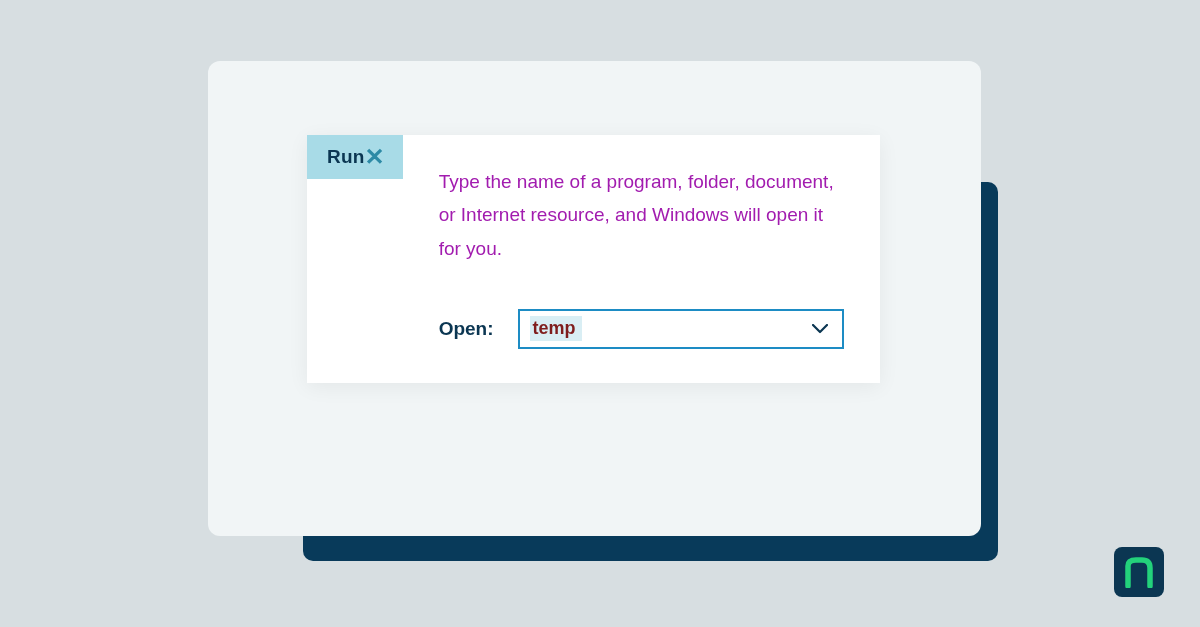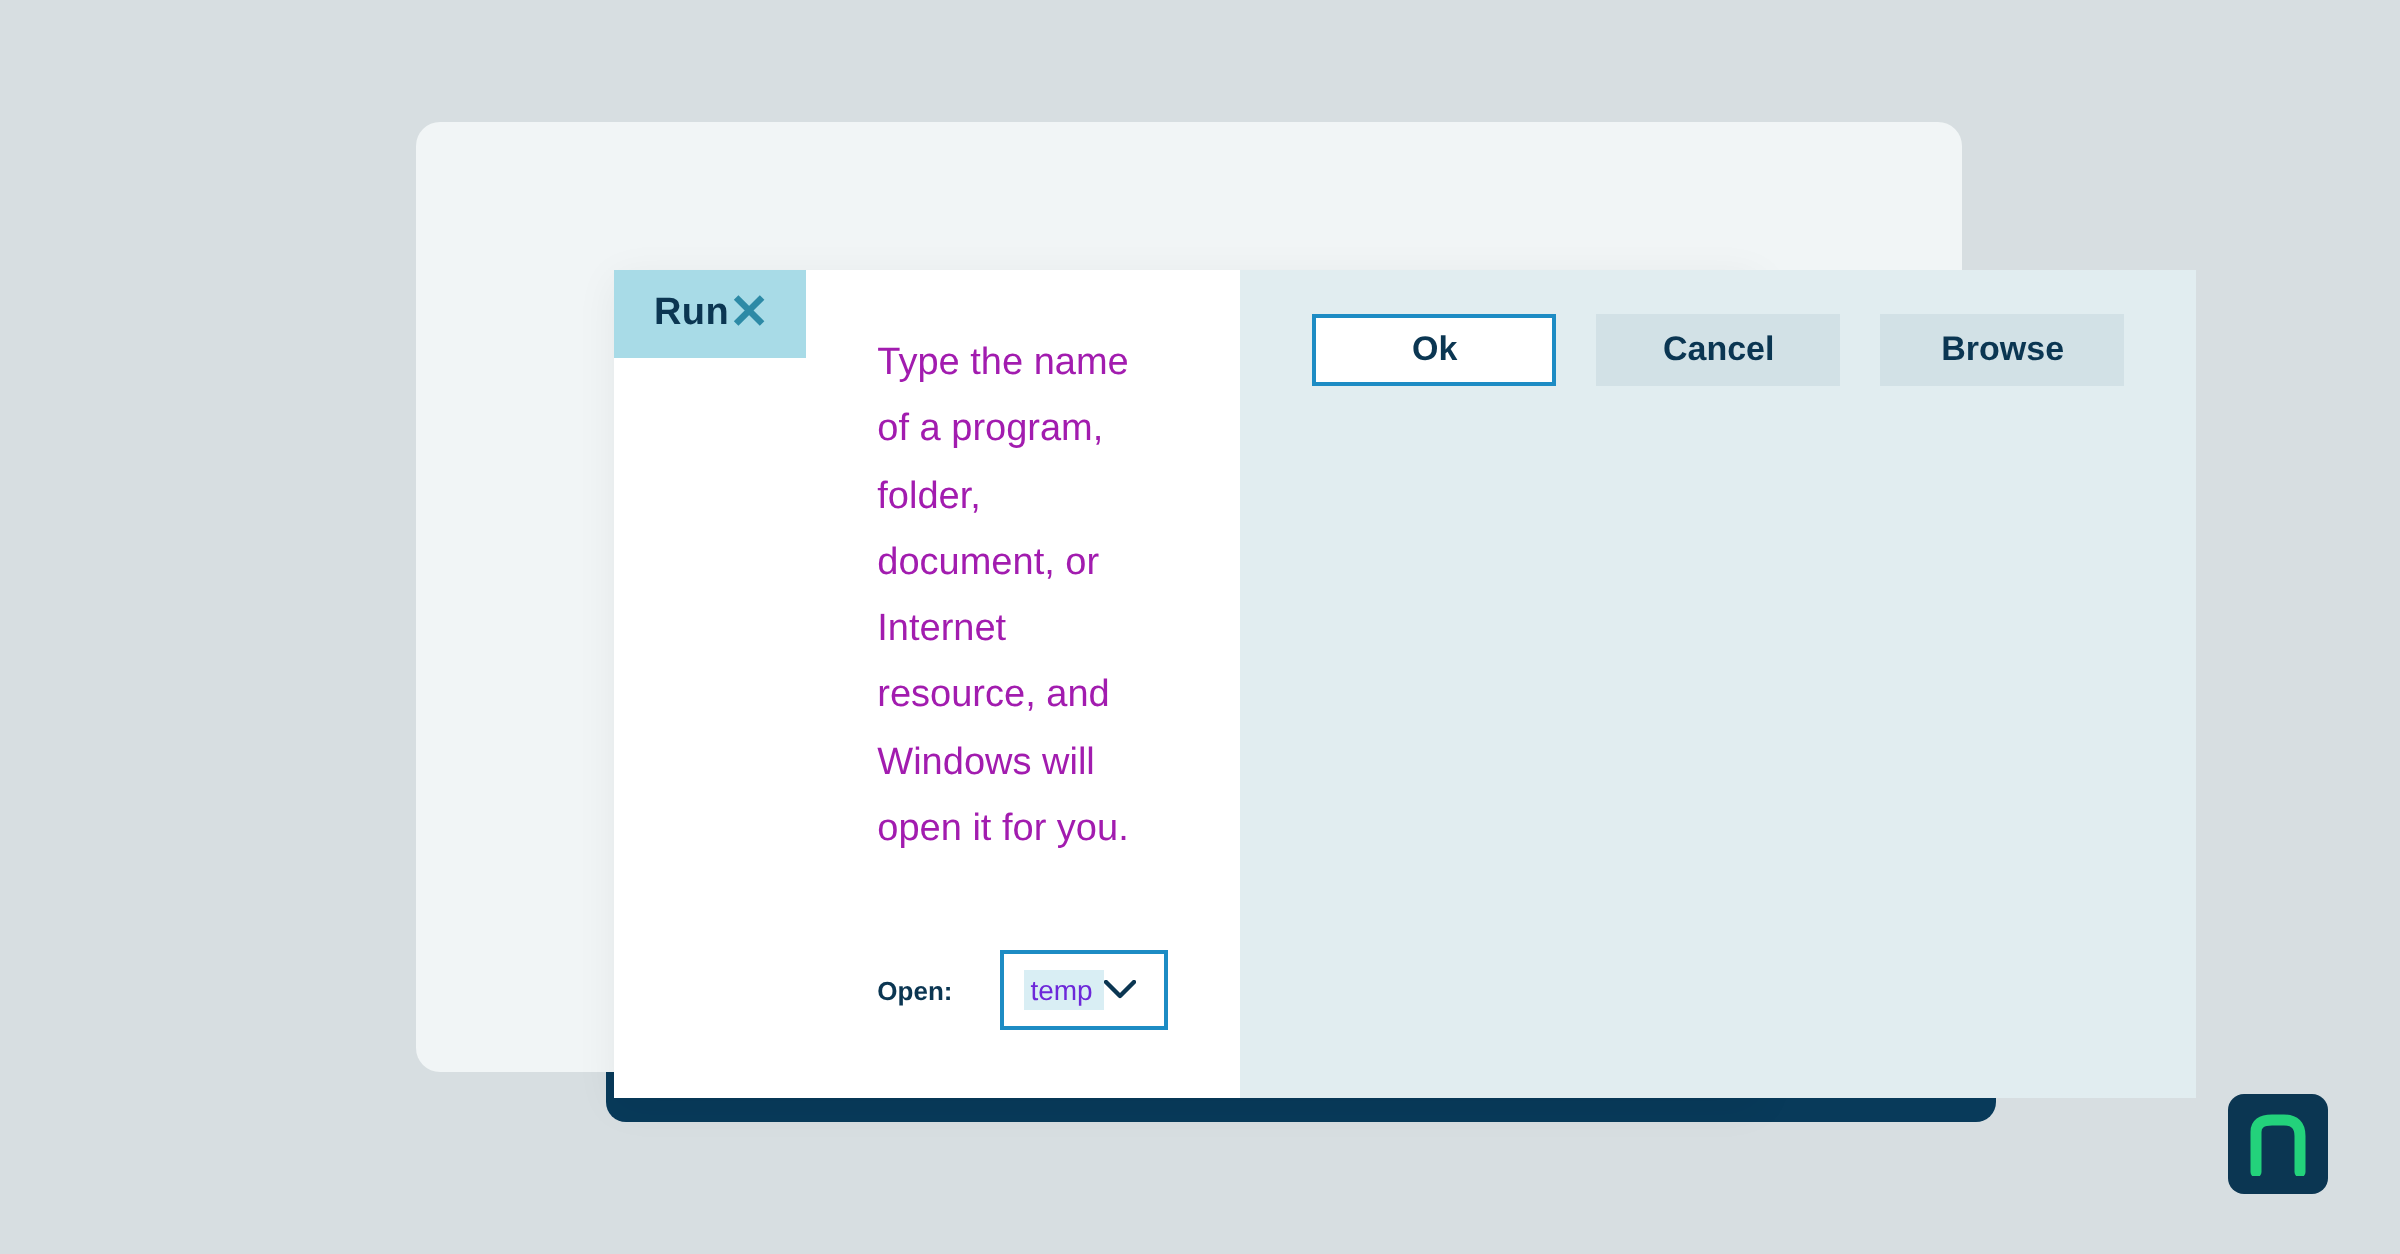--- a/index.html
+++ b/index.html
@@ -74,36 +74,36 @@
   }
 
   .open-row {
     display: flex;
     align-items: center;
     gap: 24px;
   }
   .open-label {
     color: #0b3652;
     font-weight: 700;
-    font-size: 13px;
+    font-size: 19px;
   }
   .combo {
     flex: 1;
     border: 2px solid #1d8cc4;
     height: 40px;
     display: flex;
     align-items: center;
     justify-content: space-between;
     padding: 0 14px 0 10px;
     background: #ffffff;
   }
   .combo-value {
-    color: #6d28d9;
-    font-weight: 400;
-    font-size: 14px;
+    color: #7f1d1d;
+    font-weight: 700;
+    font-size: 18px;
     background: #d9eef4;
     padding: 2px 6px 2px 3px;
   }
   .chevron svg { display: block; }
 
   .footer {
     background: #e1edf0;
     padding: 22px 36px 24px 36px;
     display: flex;
     gap: 20px;
@@ -164,24 +164,19 @@
         <span class="combo-value">temp</span>
         <span class="chevron">
           <svg width="16" height="10" viewBox="0 0 16 10">
             <path d="M1 1 L8 8 L15 1" fill="none" stroke="#0b3652" stroke-width="2.2" stroke-linecap="round" stroke-linejoin="round"></path>
           </svg>
         </span>
       </div>
     </div>
   </div>
 
-  <div class="footer">
-    <div class="btn btn-primary">Ok</div>
-    <div class="btn btn-secondary">Cancel</div>
-    <div class="btn btn-secondary">Browse</div>
-  </div>
 </div>
 
 <div class="logo">
   <svg width="30" height="32" viewBox="0 0 30 32">
     <path d="M4 30 L4 10 Q4 4 12 4 L18 4 Q26 4 26 12 L26 30" fill="none" stroke="#23d27b" stroke-width="5.5" stroke-linecap="round" stroke-linejoin="round"></path>
   </svg>
 </div>
 
 </body></html>

